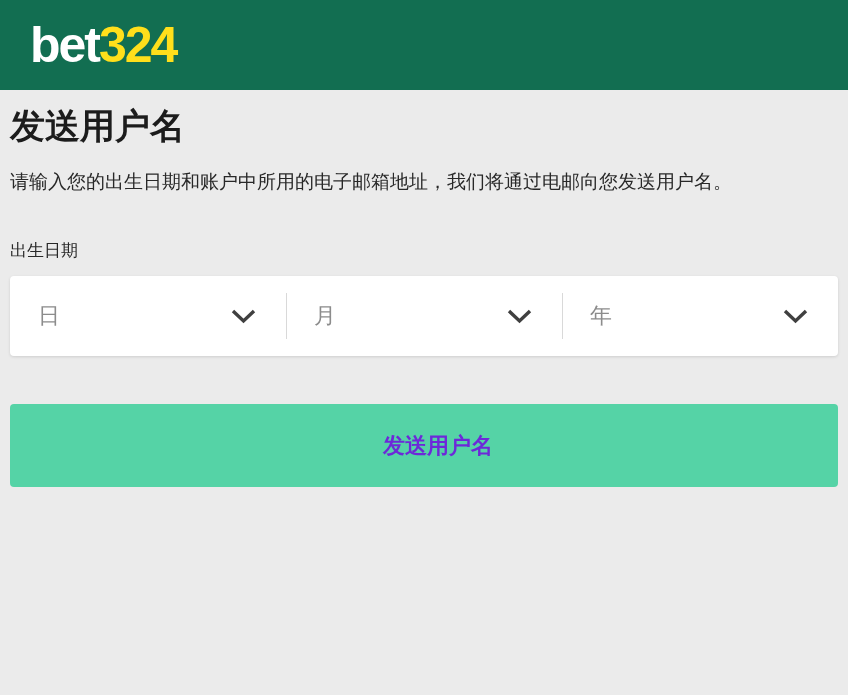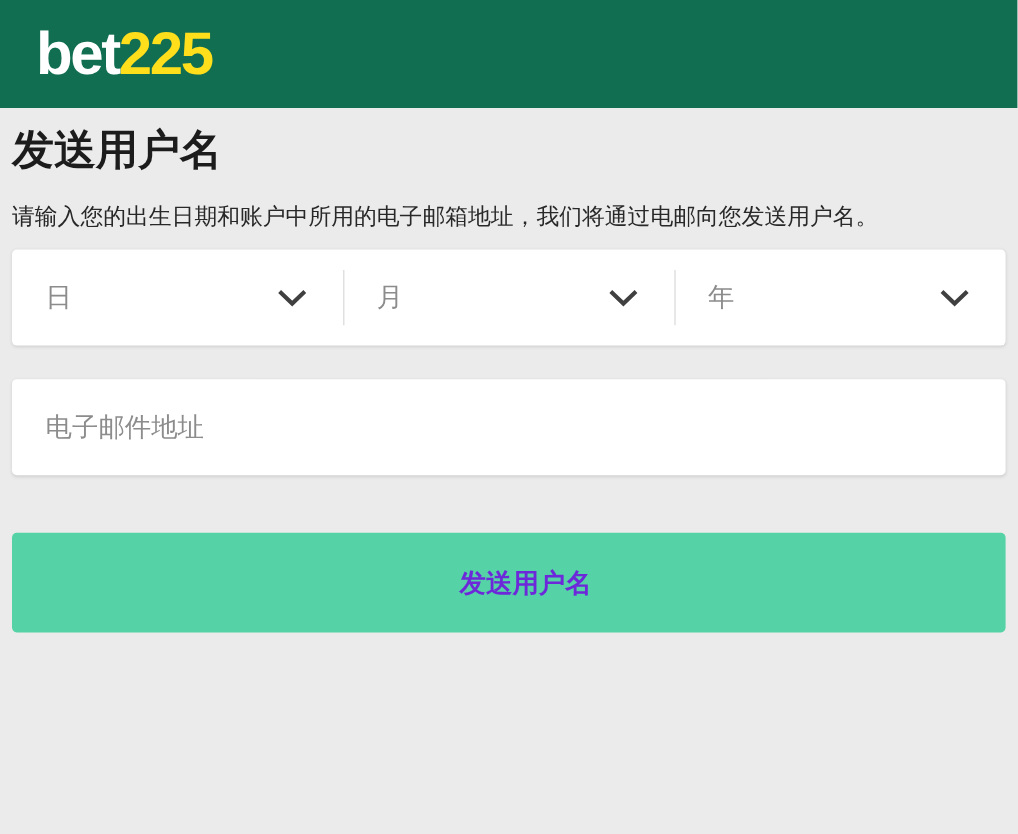--- a/index.html
+++ b/index.html
@@ -140,30 +140,31 @@
     font-family: "Liberation Sans", "DejaVu Sans", sans-serif;
     cursor: pointer;
     padding-left: 28px;
   }
 </style>
 </head>
 <body>
 
 <header class="app-header">
   <div class="logo">
-    <span class="bet">bet</span><span class="n365">225</span>
+    <span class="bet">bet</span><span class="n365">324</span>
   </div>
 </header>
 
 <main class="content">
 
   <h1 class="page-title">发送用户名</h1>
 
   <p class="instructions">请输入您的出生日期和账户中所用的电子邮箱地址，我们将通过电邮向您发送用户名。</p>
 
+  <span class="dob-label">出生日期</span>
 
   <div class="dob-row">
 
     <div class="dob-select" role="combobox" aria-expanded="false">
       <span class="dob-placeholder">日</span>
       <svg class="chevron" viewBox="0 0 25 15">
         <path d="M2 2 L12.5 12 L23 2" fill="none" stroke="#404040" stroke-width="3.4"></path>
       </svg>
     </div>
 
@@ -176,18 +177,17 @@
 
     <div class="dob-select" role="combobox" aria-expanded="false">
       <span class="dob-placeholder">年</span>
       <svg class="chevron" viewBox="0 0 25 15">
         <path d="M2 2 L12.5 12 L23 2" fill="none" stroke="#404040" stroke-width="3.4"></path>
       </svg>
     </div>
 
   </div>
 
-  <input type="email" class="email-input" value="" placeholder="电子邮件地址" style="">
 
 
   <button class="send-button">发送用户名</button>
 
 </main>
 
 </body></html>

